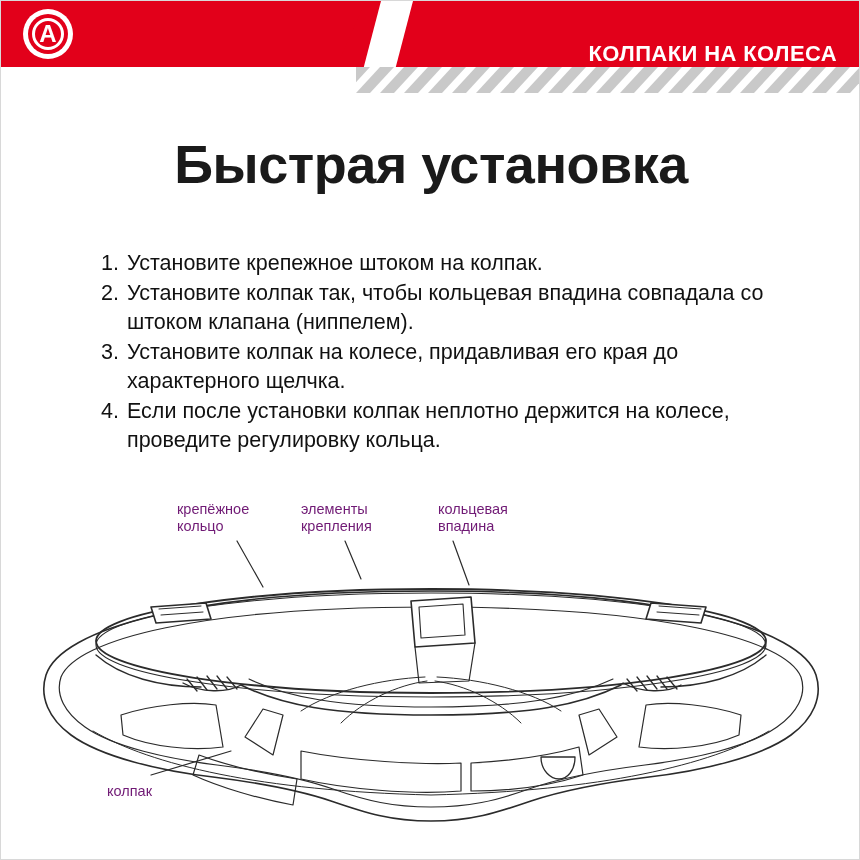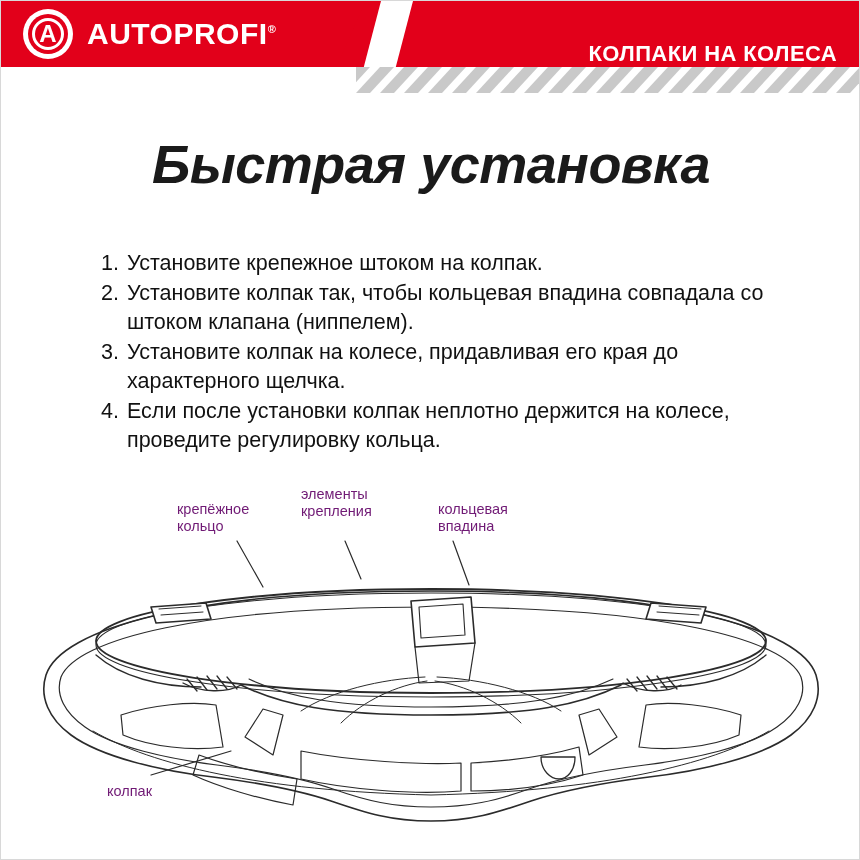--- a/index.html
+++ b/index.html
@@ -123,21 +123,20 @@
   
   .main-title {
     position: absolute;
     top: 132px; left: 0;
     width: 860px;
     text-align: center;
     font-size: 54px;
     font-weight: bold;
     color: #1a1a1a;
     letter-spacing: -0.5px;
-    font-style: italic;
   }
 
   .steps {
     position: absolute;
     top: 248px; left: 100px;
     width: 700px;
     font-size: 21.5px;
     color: #111111;
     line-height: 29px;
   }
@@ -162,21 +161,21 @@
   }
   .illustration svg { display: block; }
   .callout-label {
     position: absolute;
     font-size: 14.5px;
     color: #701a75;
     line-height: 17px;
     white-space: pre-line;
   }
   .cl-ring    { top: 22px; left: 176px; }
-  .cl-fix     { top: 7px; left: 300px; }
+  .cl-fix     { top: 22px; left: 300px; }
   .cl-groove  { top: 22px; left: 418px; margin-left: 19px; }
   .cl-cap     { top: 284px; left: 106px; margin-top: 20px; }
 </style>
 </head>
 <body>
 
 <div id="page">
 
   <div class="header">
     <div class="header-red"></div>
@@ -185,21 +184,20 @@
     <svg class="grey-wedge" width="60" height="92" viewBox="0 0 60 92">
       <polygon points="28,0 60,0 36,92 4,92" fill="#ffffff"></polygon>
     </svg>
 
     <div class="logo-wrap">
       <div class="logo-mark">
         <div class="ring"></div>
         <div class="inner"></div>
         <div class="letter">A</div>
       </div>
-      <div class="logo-text"><span>AUTOPROFI</span><span class="logo-reg">®</span></div>
     </div>
 
     <div class="header-title">КОЛПАКИ НА КОЛЕСА</div>
 
     <div class="hatch">
       <svg width="505" height="26" viewBox="0 0 505 26">
         <g fill="#c9c9c9">
           <polygon points="0,0 14,0 -10,26 -24,26"></polygon>
           <polygon points="24,0 38,0 14,26 0,26"></polygon>
           <polygon points="48,0 62,0 38,26 24,26"></polygon>

